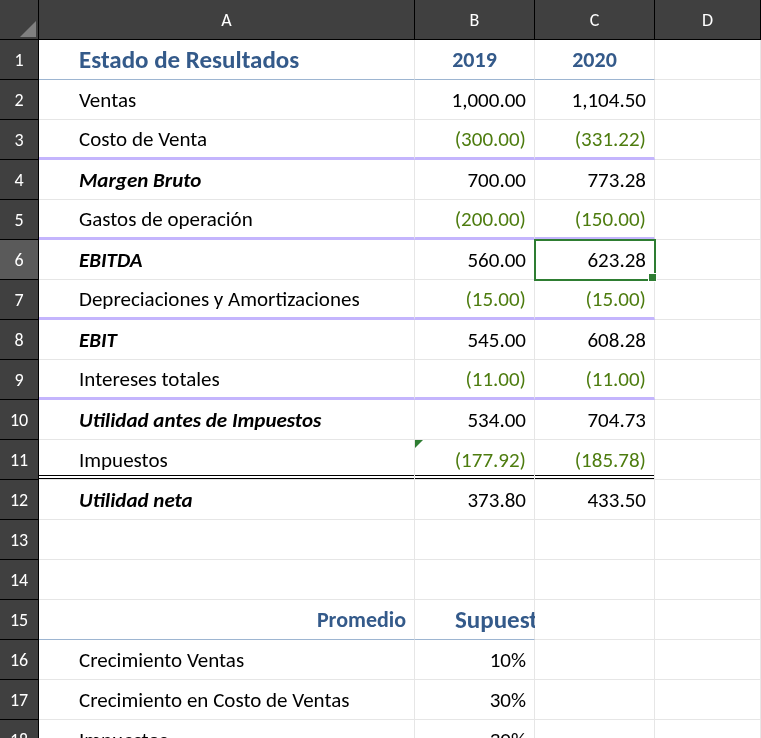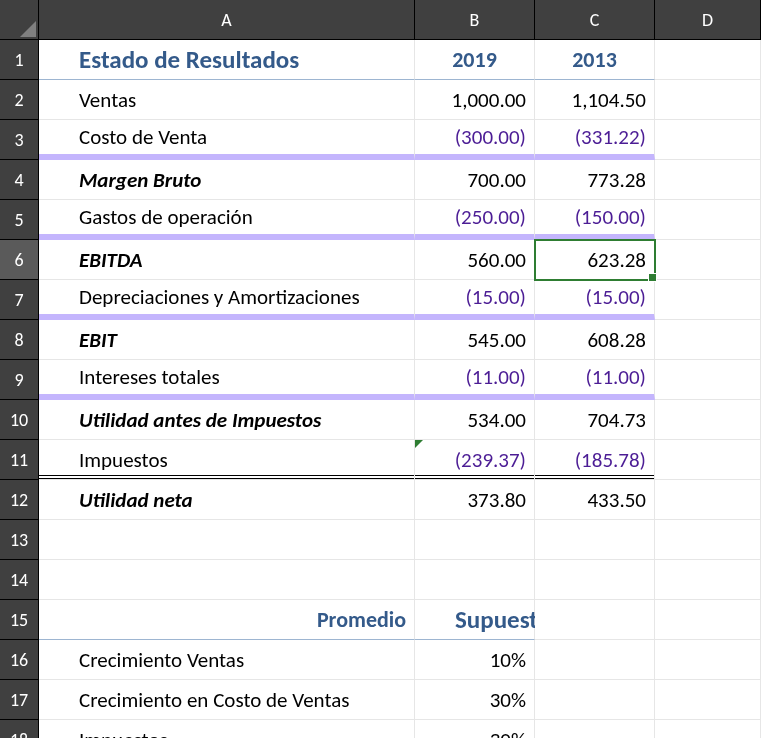--- a/index.html
+++ b/index.html
@@ -54,37 +54,37 @@
     border-bottom: 1px solid #e6e6e6;
     display: flex;
     align-items: center;
     padding: 0 8px;
     font-size: 21px;
     color: #000;
     position: relative;
   }
   .cell.label { justify-content: flex-start; padding-left: 40px; }
   .cell.num { justify-content: flex-end; }
-  .cell.neg { color: #4c1d95; }
+  .cell.neg { color: #4d7c0f; }
 
   .title {
     font-weight: 700;
     color: #345a8a;
     font-size: 25px;
   }
   .bold { font-weight: 700; font-style: italic; }
   .hdrcell {
     font-weight: 700;
     color: #345a8a;
     font-size: 22px;
     justify-content: center;
   }
 
   .u-title { border-bottom: 1.5px solid #9db5d1; }
-  .u-thin  { border-bottom: 6px solid #c4b5fd; }
+  .u-thin  { border-bottom: 3px solid #c4b5fd; }
   .u-dbl   { position: relative; }
   .u-dbl::after {
     content: "";
     position: absolute;
     left: 0; right: 0; bottom: 0;
     border-top: 1px solid #000;
     border-bottom: 1px solid #000;
     height: 2px;
   }
 
@@ -122,21 +122,21 @@
       </svg>
   </div>
   <div class="hdr">A</div>
   <div class="hdr">B</div>
   <div class="hdr">C</div>
   <div class="hdr">D</div>
 
   <div class="rowhdr">1</div>
   <div class="cell label title u-title">Estado de Resultados</div>
   <div class="cell hdrcell u-title">2019</div>
-  <div class="cell hdrcell u-title">2013</div>
+  <div class="cell hdrcell u-title">2020</div>
   <div class="cell colD"></div>
 
   <div class="rowhdr">2</div>
   <div class="cell label">Ventas</div>
   <div class="cell num">1,000.00</div>
   <div class="cell num">1,104.50</div>
   <div class="cell colD"></div>
 
   <div class="rowhdr">3</div>
   <div class="cell label u-thin">Costo de Venta</div>
@@ -145,21 +145,21 @@
   <div class="cell colD"></div>
 
   <div class="rowhdr">4</div>
   <div class="cell label bold">Margen Bruto</div>
   <div class="cell num">700.00</div>
   <div class="cell num">773.28</div>
   <div class="cell colD"></div>
 
   <div class="rowhdr">5</div>
   <div class="cell label u-thin">Gastos de operación</div>
-  <div class="cell num neg u-thin">(250.00)</div>
+  <div class="cell num neg u-thin">(200.00)</div>
   <div class="cell num neg u-thin">(150.00)</div>
   <div class="cell colD"></div>
 
   <div class="rowhdr sel">6</div>
   <div class="cell label bold">EBITDA</div>
   <div class="cell num">560.00</div>
   <div class="cell num active">623.28</div>
   <div class="cell colD"></div>
 
   <div class="rowhdr">7</div>
@@ -181,21 +181,21 @@
   <div class="cell colD"></div>
 
   <div class="rowhdr">10</div>
   <div class="cell label bold">Utilidad antes de Impuestos</div>
   <div class="cell num">534.00</div>
   <div class="cell num">704.73</div>
   <div class="cell colD"></div>
 
   <div class="rowhdr">11</div>
   <div class="cell label u-dbl">Impuestos</div>
-  <div class="cell num neg u-dbl flag">(239.37)</div>
+  <div class="cell num neg u-dbl flag">(177.92)</div>
   <div class="cell num neg u-dbl">(185.78)</div>
   <div class="cell colD"></div>
 
   <div class="rowhdr">12</div>
   <div class="cell label bold">Utilidad neta</div>
   <div class="cell num">373.80</div>
   <div class="cell num">433.50</div>
   <div class="cell colD"></div>
 
   <div class="rowhdr">13</div>

